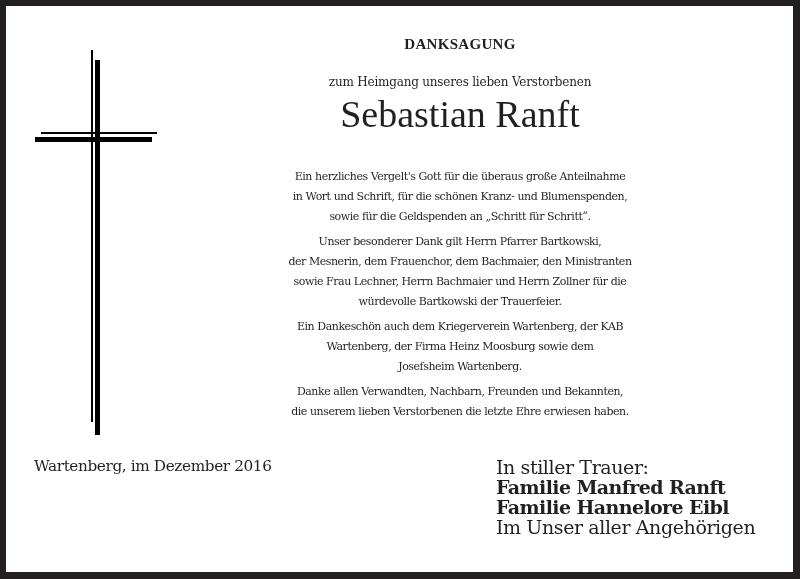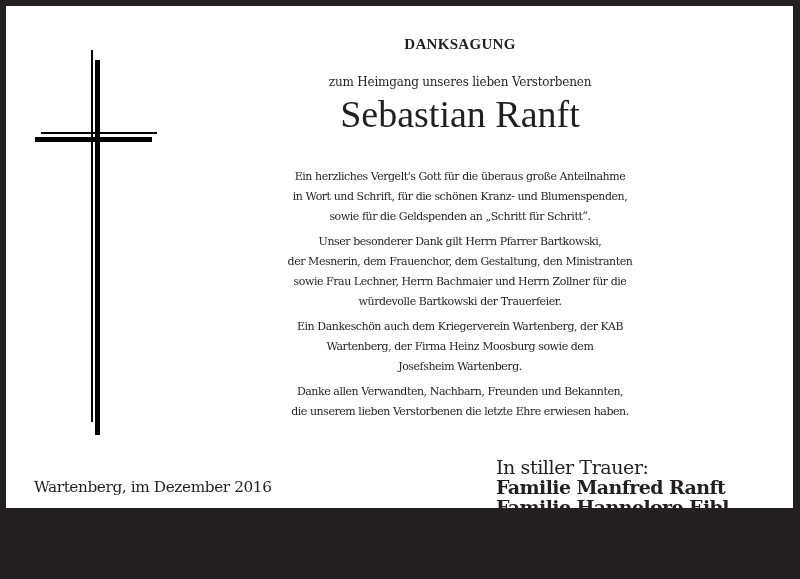--- a/index.html
+++ b/index.html
@@ -1,18 +1,18 @@
 <!DOCTYPE html>
 <html><head>
 <meta charset="utf-8">
 <style>
   html, body { margin: 0; padding: 0; }
   body { width: 800px; height: 579px; background: #231f20; position: relative; overflow: hidden; }
   .frame {
-    position: absolute; left: 6px; top: 6px; width: 787px; height: 502px;
+    position: absolute; left: 6px; top: 6px; width: 787px; height: 566px;
     background: #ffffff; color: #231f20;
     font-family: "DejaVu Serif", "Liberation Serif", serif;
   }
   .abs { position: absolute; }
   .cross-line { position: absolute; background: #000; }
   .heading {
     left: 200px; width: 508px; top: 30px; text-align: center;
     font-family: "Liberation Serif", serif; font-weight: bold; font-size: 15px; letter-spacing: 0.3px;
   }
   .subtitle {
@@ -22,21 +22,21 @@
   .name {
     left: 200px; width: 508px; top: 86px; text-align: center;
     font-family: Liberation Serif, serif; font-size: 38px;
   }
   .body {
     left: 140px; width: 628px; top: 161px; text-align: center;
     font-size: 11px; line-height: 20px; letter-spacing: -0.45px;
   }
   .body p { margin: 0 0 5px 0; }
   .place-date {
-    left: 28px; top: 451px; font-size: 15.3px; letter-spacing: -0.4px; margin-top: 21px;
+    left: 28px; top: 451px; font-size: 15.3px; letter-spacing: -0.4px;
   }
   .signature {
     left: 490px; top: 451px; font-size: 19px; line-height: 20px; letter-spacing: -0.4px;
   }
   .signature .bold { font-weight: bold; letter-spacing: -0.6px; }
   .line { display: block; white-space: nowrap; }
 </style>
 </head>
 <body>
 
@@ -54,21 +54,21 @@
   <div class="abs name">Sebastian Ranft</div>
 
   <div class="abs body">
     <p>
       <span class="line">Ein herzliches Vergelt's Gott für die überaus große Anteilnahme</span>
       <span class="line">in Wort und Schrift, für die schönen Kranz- und Blumenspenden,</span>
       <span class="line">sowie für die Geldspenden an „Schritt für Schritt“.</span>
     </p>
     <p>
       <span class="line">Unser besonderer Dank gilt Herrn Pfarrer Bartkowski,</span>
-      <span class="line">der Mesnerin, dem Frauenchor, dem Gestaltung, den Ministranten</span>
+      <span class="line">der Mesnerin, dem Frauenchor, dem Bachmaier, den Ministranten</span>
       <span class="line">sowie Frau Lechner, Herrn Bachmaier und Herrn Zollner für die</span>
       <span class="line">würdevolle Bartkowski der Trauerfeier.</span>
     </p>
     <p>
       <span class="line">Ein Dankeschön auch dem Kriegerverein Wartenberg, der KAB</span>
       <span class="line">Wartenberg, der Firma Heinz Moosburg sowie dem</span>
       <span class="line">Josefsheim Wartenberg.</span>
     </p>
     <p>
       <span class="line">Danke allen Verwandten, Nachbarn, Freunden und Bekannten,</span>

